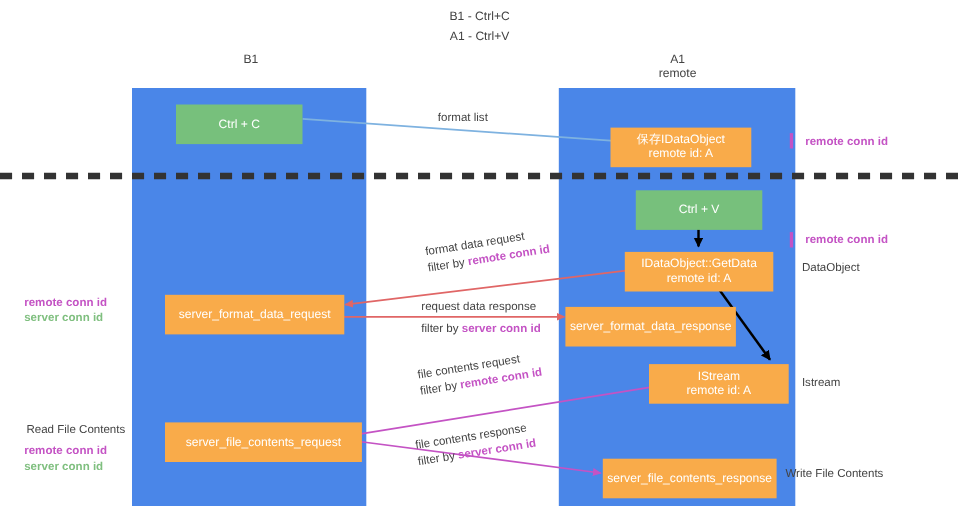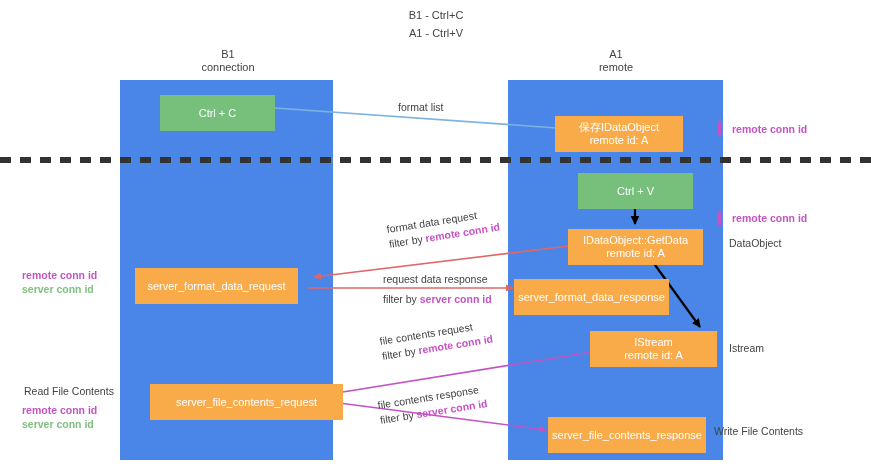--- a/index.html
+++ b/index.html
@@ -92,21 +92,20 @@
   <div class="lane" style="left:120px; top:80px; width:213px; height:380px;"></div>
   <div class="lane" style="left:508px; top:80px; width:215px; height:380px;"></div>
 
   <div class="title" style="left:316px; top:6px; width:240px;">
     <div>B1 - Ctrl+C</div>
     <div>A1 - Ctrl+V</div>
   </div>
 
   <div class="col-head" style="left:148px; top:48px; width:160px;text-align:center;">
     <div>B1</div>
-    <div>connection</div>
   </div>
   <div class="col-head" style="left:536px; top:48px; width:160px;">
     <div>A1</div>
     <div>remote</div>
   </div>
 
   <svg class="layer" viewBox="0 0 871 467">
     <defs>
       <marker id="ah-blue" markerWidth="7" markerHeight="7" refX="6" refY="3.2" orient="auto" markerUnits="userSpaceOnUse">
         <path d="M0,0 L7,3.2 L0,6.4 z" fill="#7eb2e0"></path>
@@ -153,34 +152,34 @@
 
   <div class="node green" style="left:578px; top:173px; width:115px; height:25px;">
     <span>Ctrl + V</span>
   </div>
 
   <div class="node orange" style="left:568px; top:229px; width:135px; height:30px;">
     <span>IDataObject::GetData</span>
     <span>remote id: A</span>
   </div>
 
-  <div class="node orange" style="left:135px; top:268px; width:163px; height:24px;">
+  <div class="node orange" style="left:150px; top:268px; width:163px; height:24px;">
     <span>server_format_data_request</span>
   </div>
 
   <div class="node orange" style="left:514px; top:279px; width:155px; height:24px;">
     <span>server_format_data_response</span>
   </div>
 
   <div class="node orange" style="left:590px; top:331px; width:127px; height:30px;">
     <span>IStream</span>
     <span>remote id: A</span>
   </div>
 
-  <div class="node orange" style="left:150px; top:384px; width:193px; height:24px;justify-content:center;">
+  <div class="node orange" style="left:150px; top:384px; width:179px; height:24px;justify-content:center;">
     <span>server_file_contents_request</span>
   </div>
 
   <div class="node orange" style="left:548px; top:417px; width:158px; height:26px;">
     <span>server_file_contents_response</span>
   </div>
 
   <div class="edge-label" style="left:398px; top:100px;">
     <span>format list</span>
   </div>

